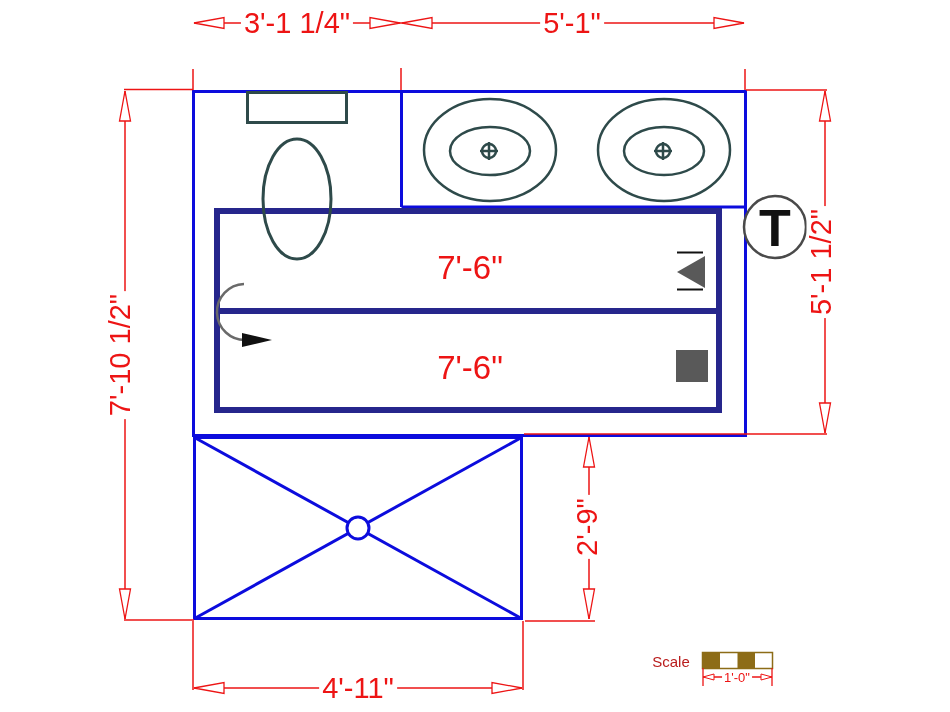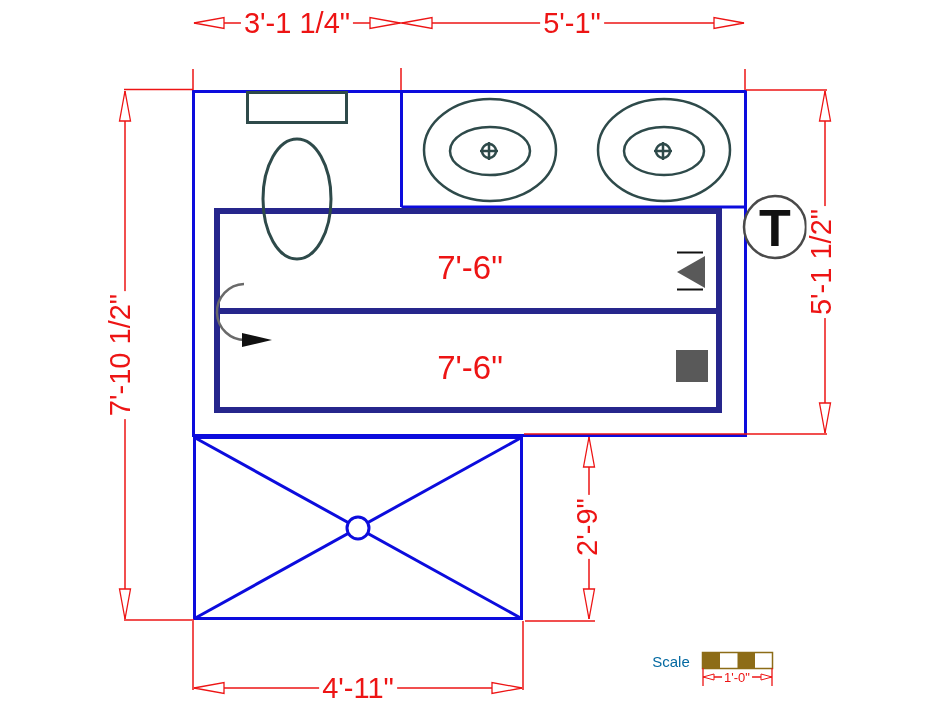--- a/index.html
+++ b/index.html
@@ -9,21 +9,21 @@
   }
   #stage svg{position:absolute;left:0;top:0;}
   .txt{
     position:absolute;white-space:nowrap;background:#ffffff;
     transform:translate(-50%,-50%);line-height:1;padding:0 3px;
   }
   .txt.rot{transform:translate(-50%,-50%) rotate(-90deg);}
   .dim{color:#ed1414;font-size:29px;}
   .cab{color:#ed1414;font-size:33px;background:transparent;}
   .tletter{color:#111111;font-size:52px;font-weight:bold;background:transparent;}
-  .scalelbl{color:#0369a1;font-size:15px;background:transparent;}
+  .scalelbl{color:#b91c1c;font-size:15px;background:transparent;}
   .scaledim{color:#ed1414;font-size:13px;padding:0 2px;}
 </style>
 </head>
 <body>
 
 <div id="stage">
 
   <svg width="950" height="712" viewBox="0 0 950 712">
 
     <g stroke="#0c0cdd" stroke-width="3" fill="none">

